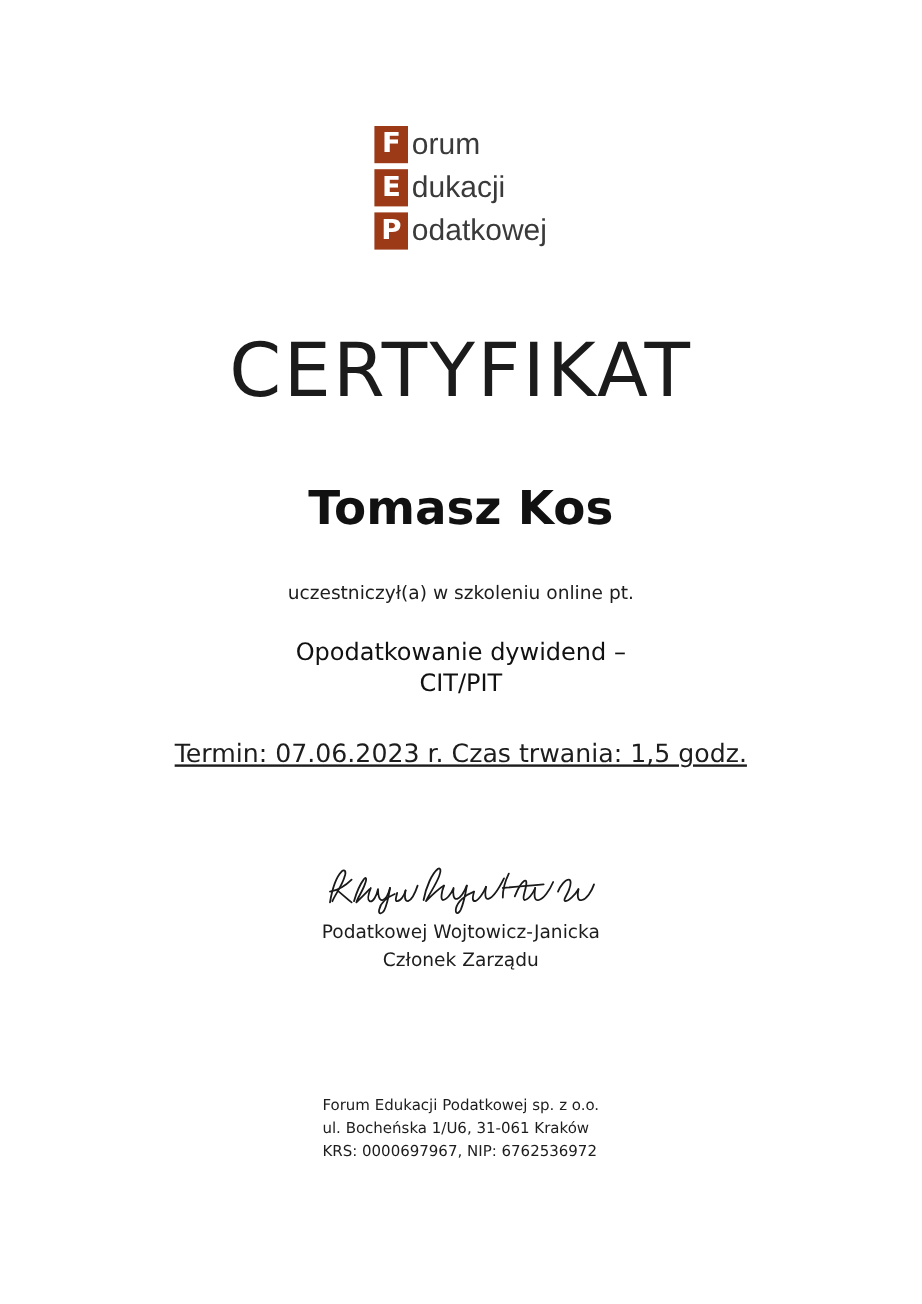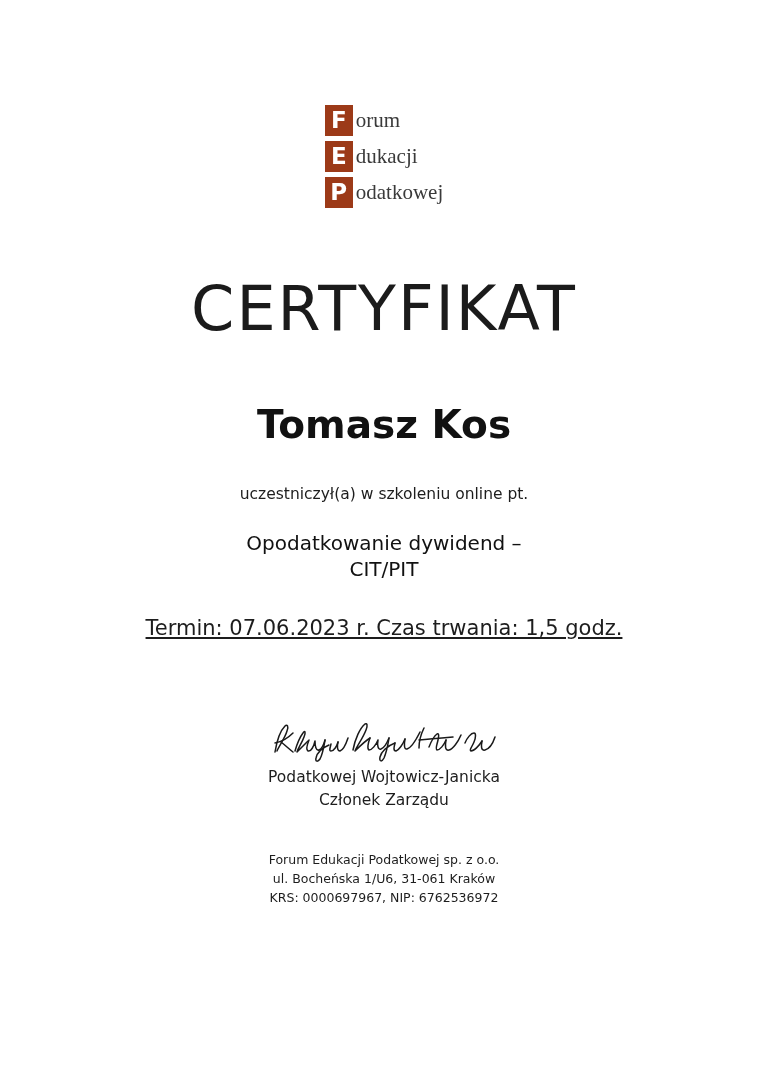--- a/index.html
+++ b/index.html
@@ -44,22 +44,22 @@
     background: #9c3a18;
     color: #ffffff;
     font-family: "DejaVu Sans", sans-serif;
     font-weight: 700;
     font-size: 23px;
     line-height: 31px;
     text-align: center;
     margin-right: 3px;
   }
   .logo-word {
-    font-family: Liberation Serif, serif;
-    font-size: 21px;
+    font-family: Liberation Sans, sans-serif;
+    font-size: 25px;
     line-height: 31px;
     color: #3a3a3a;
     letter-spacing: 0px;
   }
 
   
   .cert-title {
     margin-top: 66px;
     font-family: "DejaVu Sans", sans-serif;
     font-weight: 400;
@@ -123,22 +123,21 @@
   }
   .sign-role {
     font-size: 15.5px;
     color: #1d1d1d;
     text-align: center;
     line-height: 1.45;
   }
 
   
   .footer {
-    margin-top: 40px;
-    text-align: center;
+    margin-top: 101px;
   }
   .footer div {
     font-size: 12.5px;
     color: #1d1d1d;
     line-height: 1.5;
   }
 </style>
 </head>
 <body>
 

